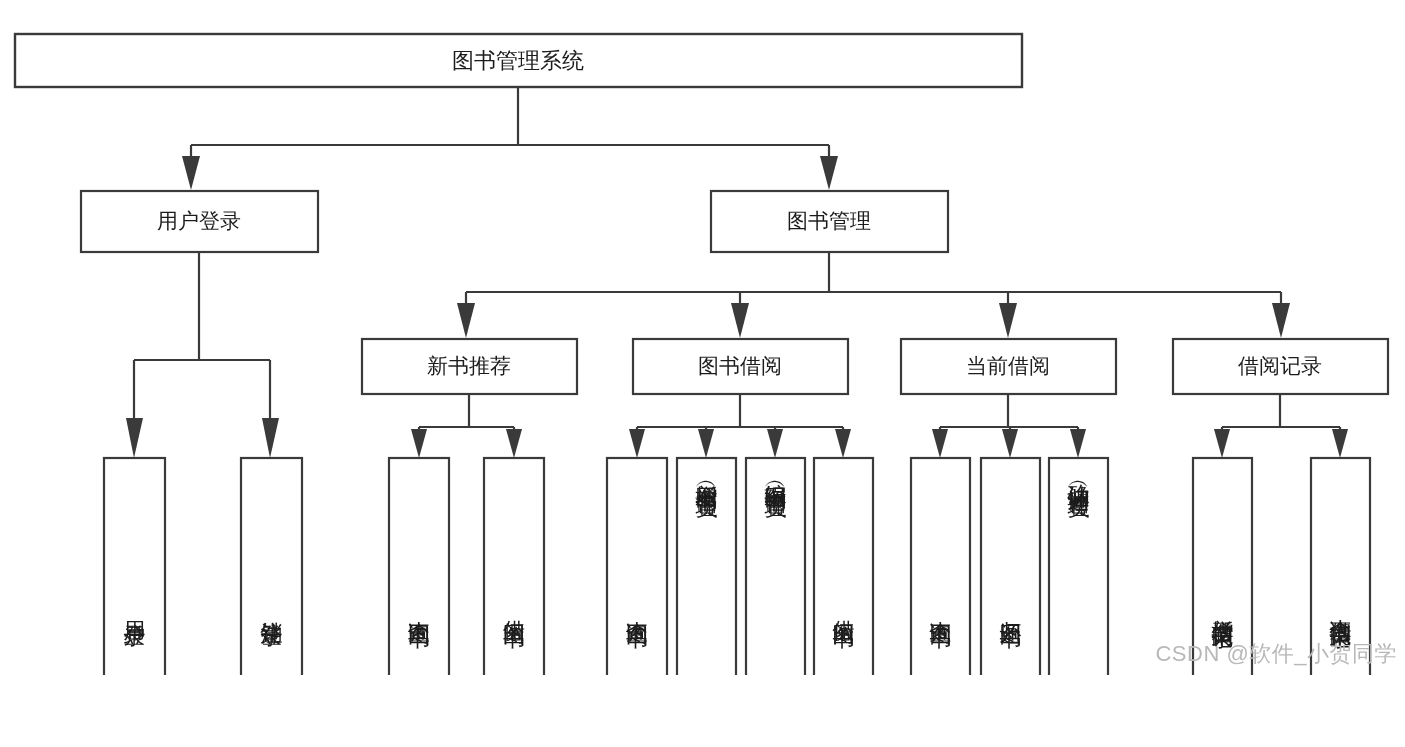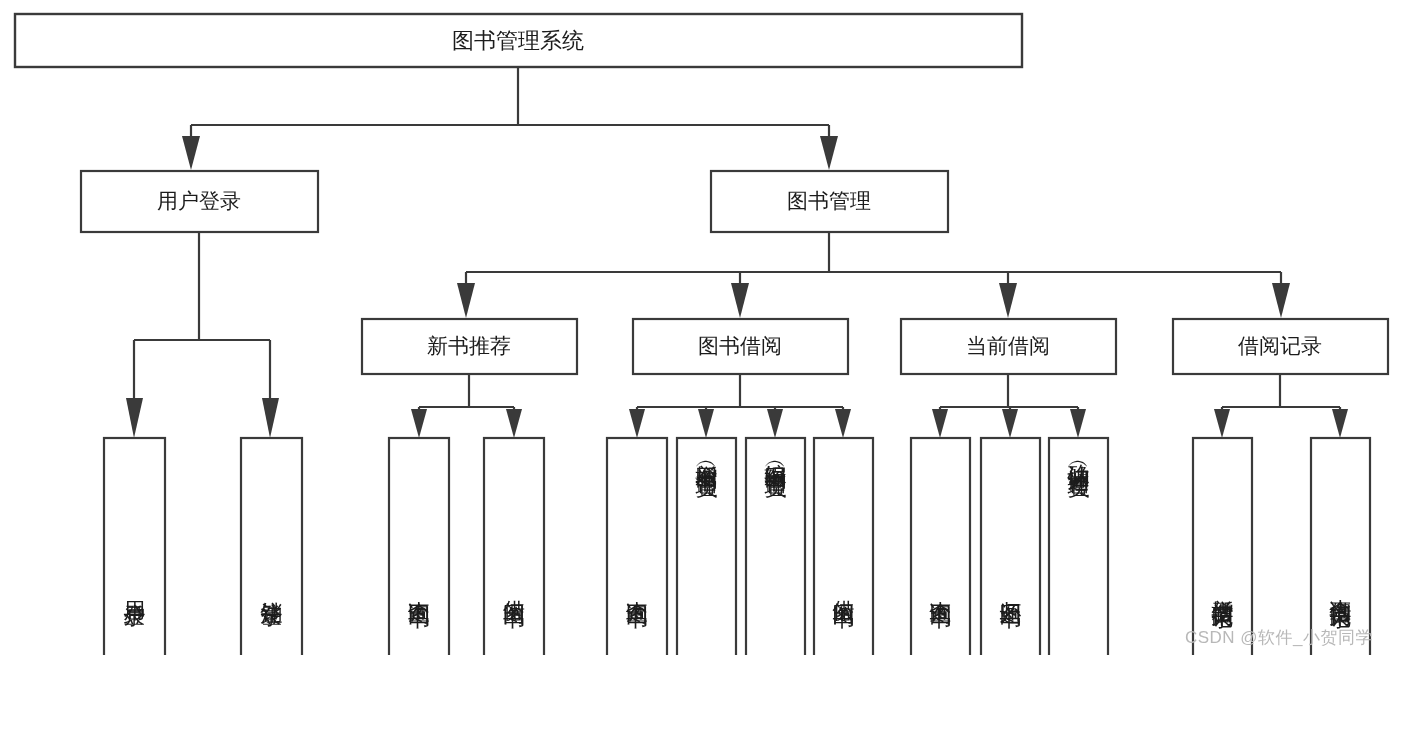--- a/index.html
+++ b/index.html
@@ -10,20 +10,21 @@
   }
   body {
     font-family: "Liberation Sans", "DejaVu Sans", sans-serif;
   }
   #diagram-root {
     position: relative;
     width: 1405px;
     height: 655px;
     background: #ffffff;
     overflow: hidden;
+    margin-top: 20px;
   }
   svg#flow-svg {
     position: absolute;
     top: 0;
     left: 0;
     width: 1405px;
     height: 747px;
     display: block;
   }
   .node-box {
@@ -77,24 +78,24 @@
     font-family: "Liberation Sans", "DejaVu Sans", sans-serif;
     font-size: 22px;
     line-height: 1.08;
     letter-spacing: 2px;
     color: #1c1c1c;
     white-space: nowrap;
     text-align: center;
   }
   #watermark {
     position: absolute;
-    right: 32px;
+    right: 8px;
     bottom: 6px;
     font-family: "Liberation Sans", "DejaVu Sans", sans-serif;
-    font-size: 17px;
+    font-size: 22px;
     color: #b8b8b8;
     letter-spacing: 0.5px;
     user-select: none;
     pointer-events: none;
   }
 </style>
 </head>
 <body>
 
 <div id="diagram-root">

